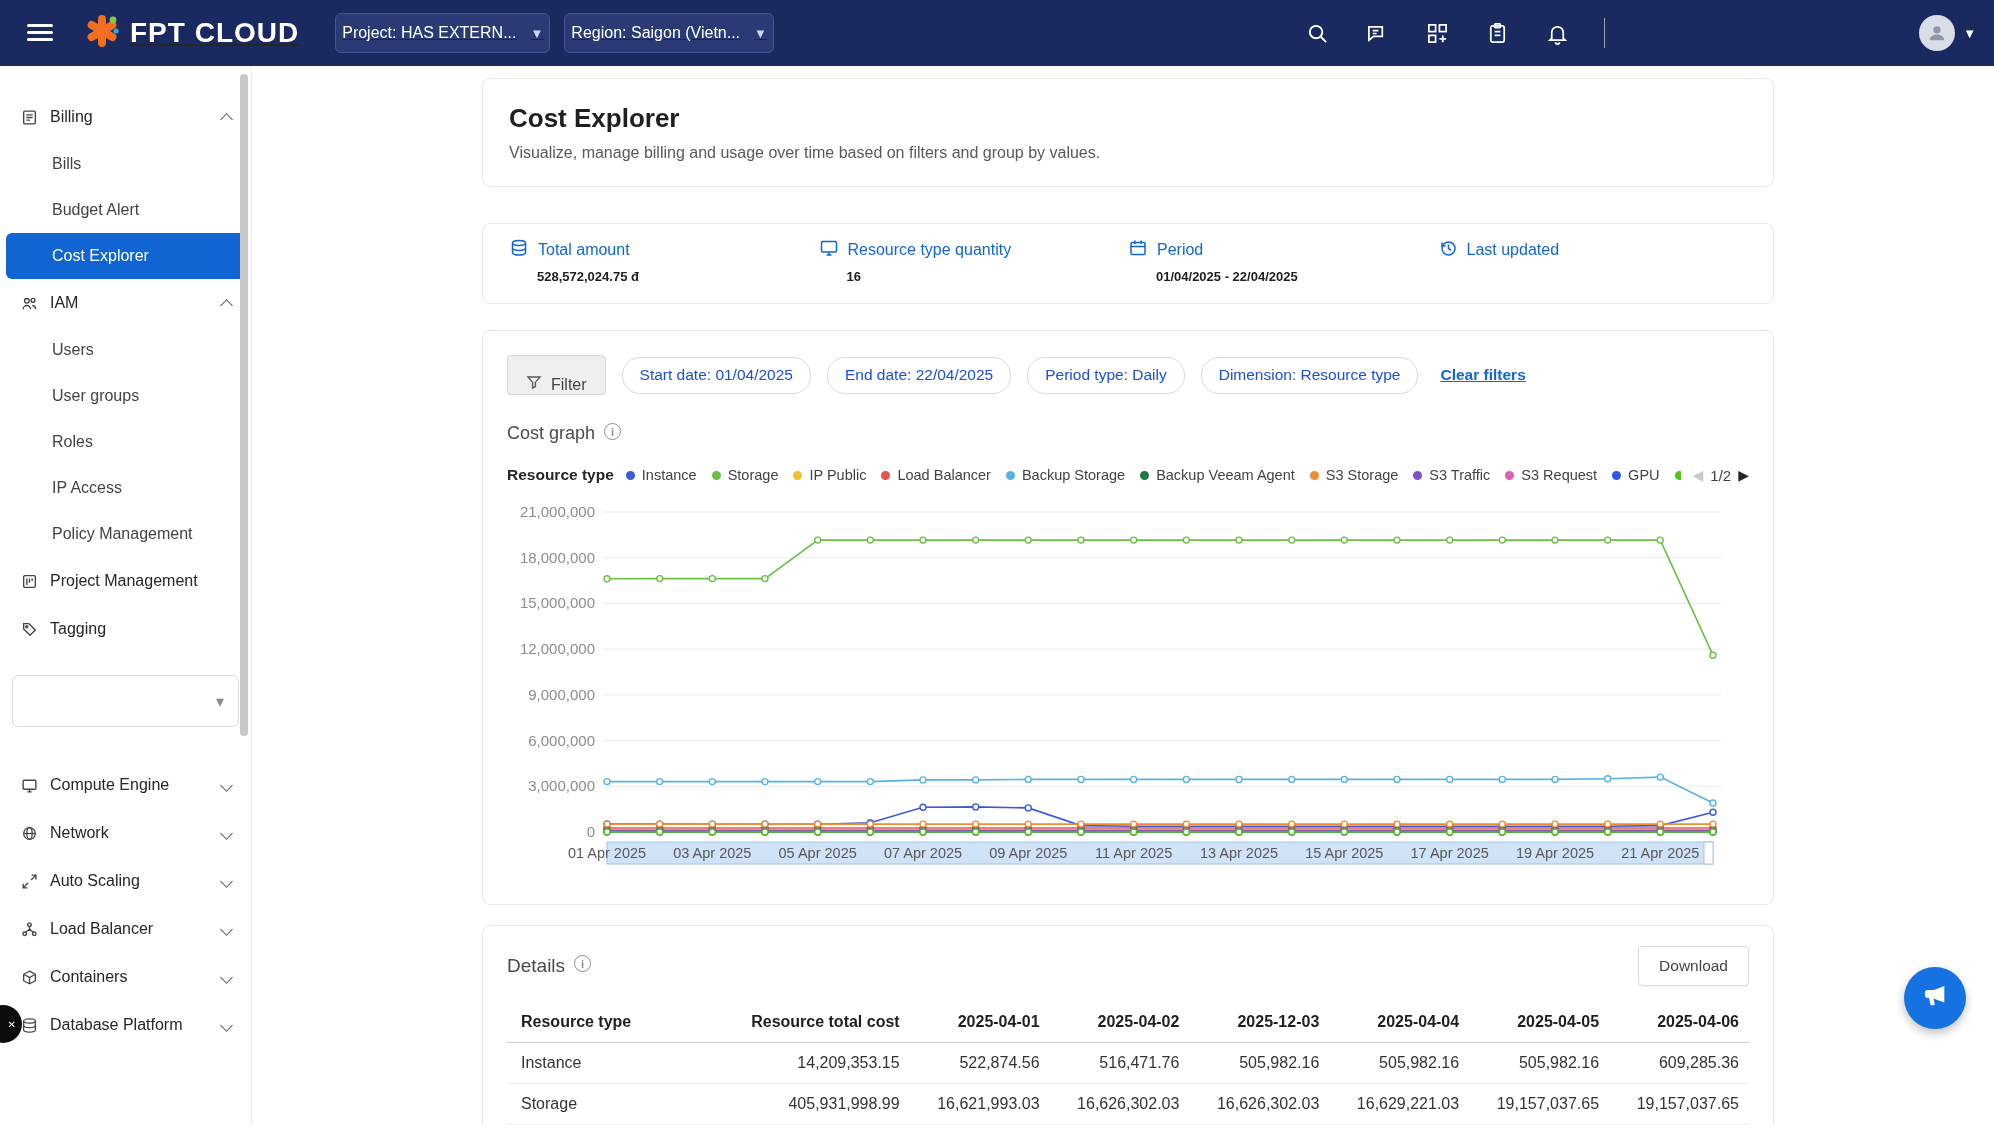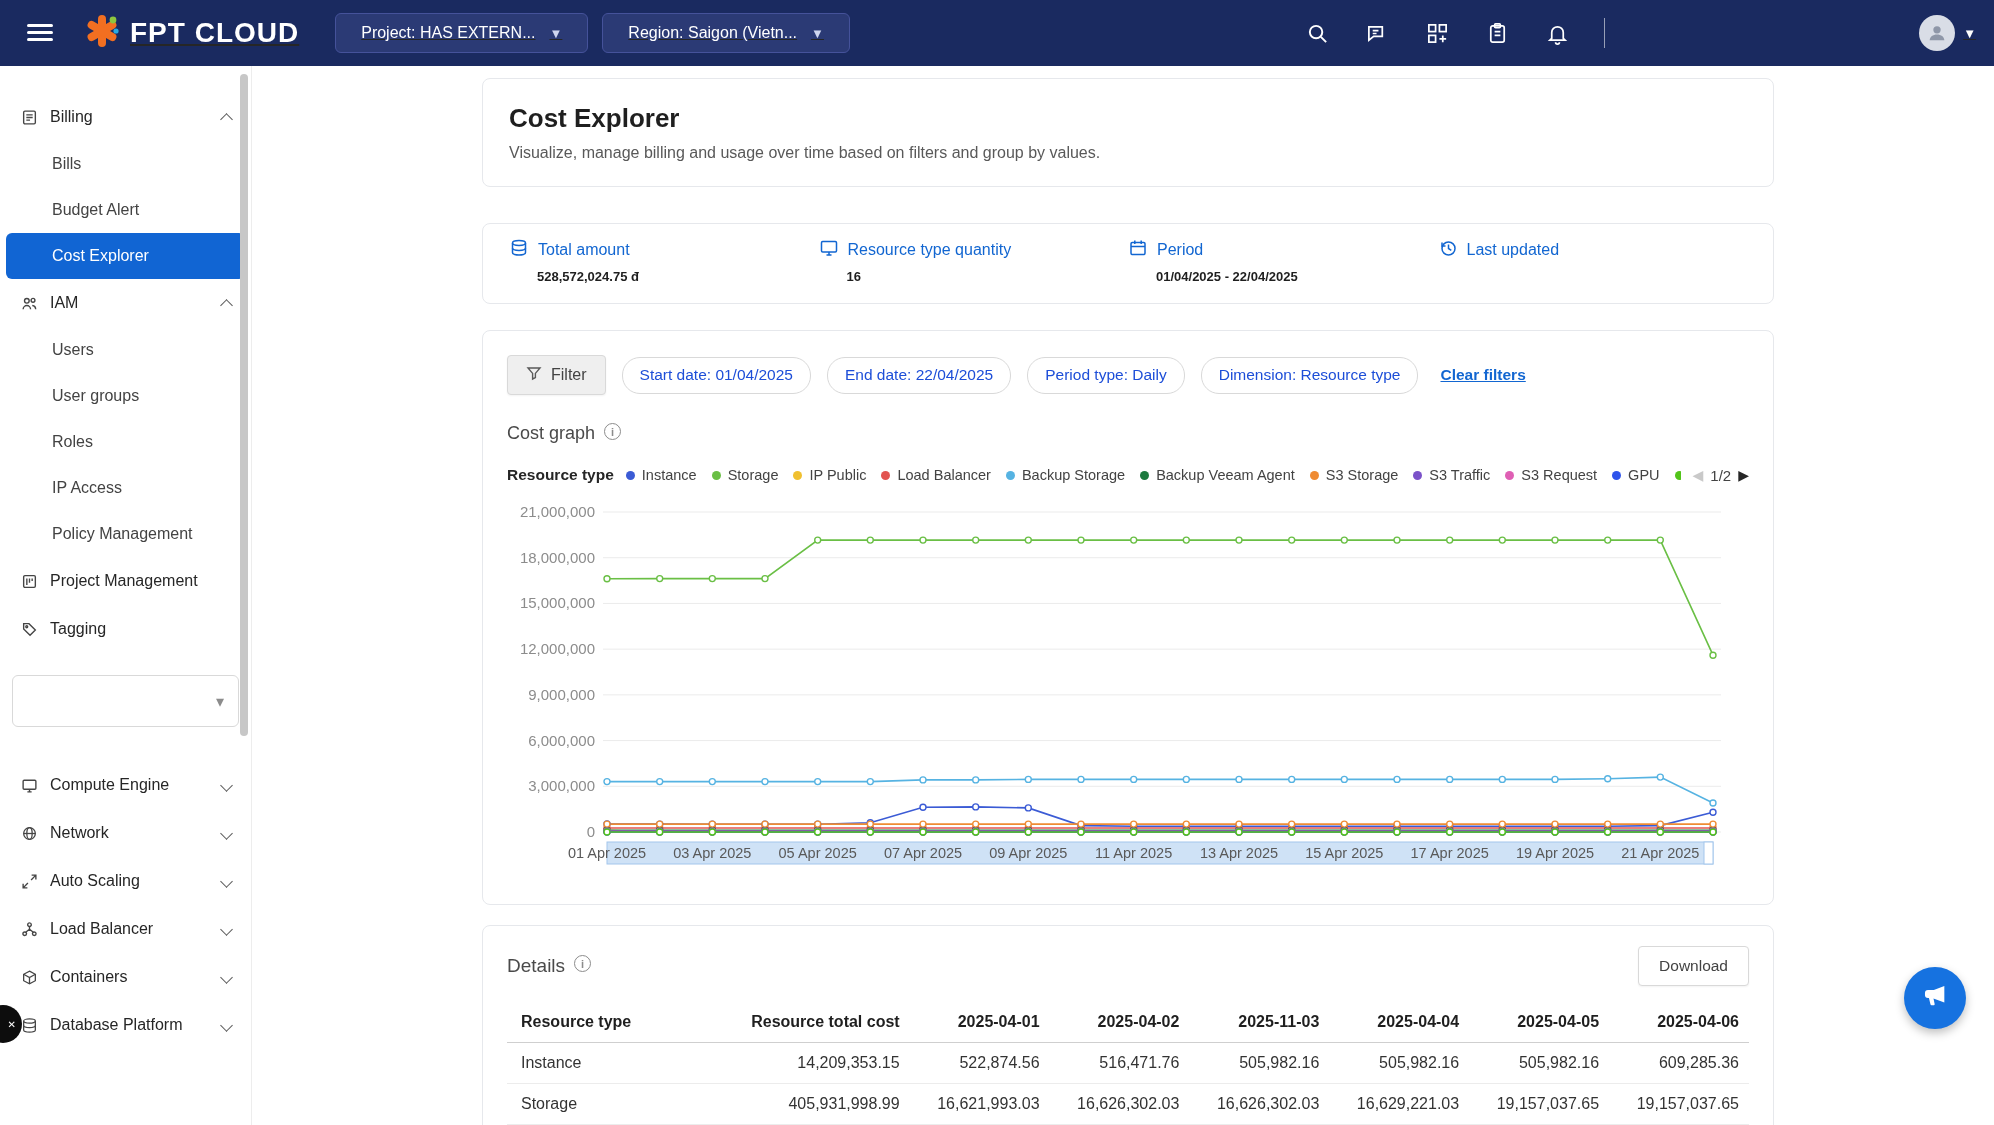--- a/index.html
+++ b/index.html
@@ -10,21 +10,21 @@
   .topbar { position: fixed; top:0; left:0; right:0; height:66px; background:#1a2a60;
     display:flex; align-items:center; z-index:50; padding:0 18px;text-decoration:underline; }
   .hamburger { width:44px; height:44px; display:flex; align-items:center; justify-content:center;
     cursor:pointer; margin-right:22px; }
   .hamburger span { display:block; width:26px; height:18px; position:relative; }
   .hamburger span i { position:absolute; left:0; width:26px; height:3px; background:#fff; border-radius:2px; }
   .hamburger span i:nth-child(1){top:0} .hamburger span i:nth-child(2){top:7px} .hamburger span i:nth-child(3){top:14px}
   .brand { display:flex; align-items:center; gap:10px; margin-right:36px; }
   .brand-text { color:#fff; font-size:28px; font-weight:bold; letter-spacing:1px; }
   .hdr-pill { background:#2b3a75; border:1px solid #45529a; color:#fff; border-radius:6px;
-    height:40px; display:flex; align-items:center; gap:14px; padding:0 25px; font-size:16px;
+    height:40px; display:flex; align-items:center; gap:14px; padding:0 6px; font-size:16px;
     margin-right:14px; cursor:pointer; white-space:nowrap; }
   .hdr-pill .caret { color:#cfd6ef; font-size:13px; }
   .topbar-right { margin-left:auto; display:flex; align-items:center; gap:34px; }
   .tb-icon { width:26px; height:26px; display:flex; align-items:center; justify-content:center; cursor:pointer; }
   .tb-divider { width:1px; height:30px; background:rgba(255,255,255,.55); }
   .avatar-wrap { display:flex; align-items:center; gap:8px; margin-left:280px; cursor:pointer; }
   .avatar { width:36px; height:36px; border-radius:50%; background:#d9dde6; display:flex; align-items:center; justify-content:center; }
   .avatar-caret { color:#fff; font-size:13px; }
 
   
@@ -54,21 +54,21 @@
   .page-title { font-size:26px; font-weight:bold; color:#1f1f1f; margin-bottom:10px; }
   .page-subtitle { font-size:16px; color:#595959; }
 
   .summary-card { margin-top:36px; display:flex; padding:14px 26px; }
   .sum-col { flex:1; }
   .sum-head { display:flex; align-items:center; gap:9px; color:#1266d1; font-size:16px; }
   .sum-value { margin-top:7px; padding-left:28px; font-size:13px; font-weight:bold; color:#1f1f1f; min-height:20px; }
 
   .graph-card { margin-top:26px; padding:24px 24px 26px 24px; }
   .filter-row { display:flex; align-items:center; gap:16px; }
-  .filter-btn { display:flex; align-items:center; gap:9px; border:1px solid #d9d9d9; border-radius:4px;
+  .filter-btn { display:flex; align-items:flex-end; gap:9px; border:1px solid #d9d9d9; border-radius:4px;
     height:40px; padding:0 18px; font-size:16px; color:#434343; cursor:pointer;
     box-shadow:0 1px 2px rgba(0,0,0,.05); }
   .chip { border:1px solid #d9d9d9; border-radius:18px; height:37px; display:flex; align-items:center;
     padding:0 17px; font-size:15.5px; color:#1d4ed8; cursor:pointer; white-space:nowrap; }
   .clear-link { color:#1266d1; font-size:15.5px; font-weight:bold; text-decoration:underline; cursor:pointer; margin-left:6px; }
   .section-head { display:flex; align-items:flex-start; gap:9px; margin-top:28px; font-size:18px; color:#4a4a4a; }
   .info-ic { width:17px; height:17px; border:1.4px solid #8c8c8c; border-radius:50%; color:#8c8c8c;
     font-size:11px; display:inline-flex; align-items:center; justify-content:center; font-weight:bold; cursor:pointer; }
   .legend-row { display:flex; align-items:center; margin-top:22px; }
   .legend-label { font-size:15.5px; font-weight:bold; color:#262626; white-space:nowrap; }
@@ -763,21 +763,21 @@
         </div>
         <button class="download-btn">Download</button>
       </div>
       <table class="details">
         <thead>
             <tr>
               <th>Resource type</th>
               <th>Resource total cost</th>
               <th>2025-04-01</th>
               <th>2025-04-02</th>
-              <th>2025-11-03</th>
+              <th>2025-12-03</th>
               <th>2025-04-04</th>
               <th>2025-04-05</th>
               <th>2025-04-06</th>
             </tr>
           </thead>
         <tbody>
             <tr>
               <td>Instance</td>
               <td>14,209,353.15</td>
               <td>522,874.56</td>

